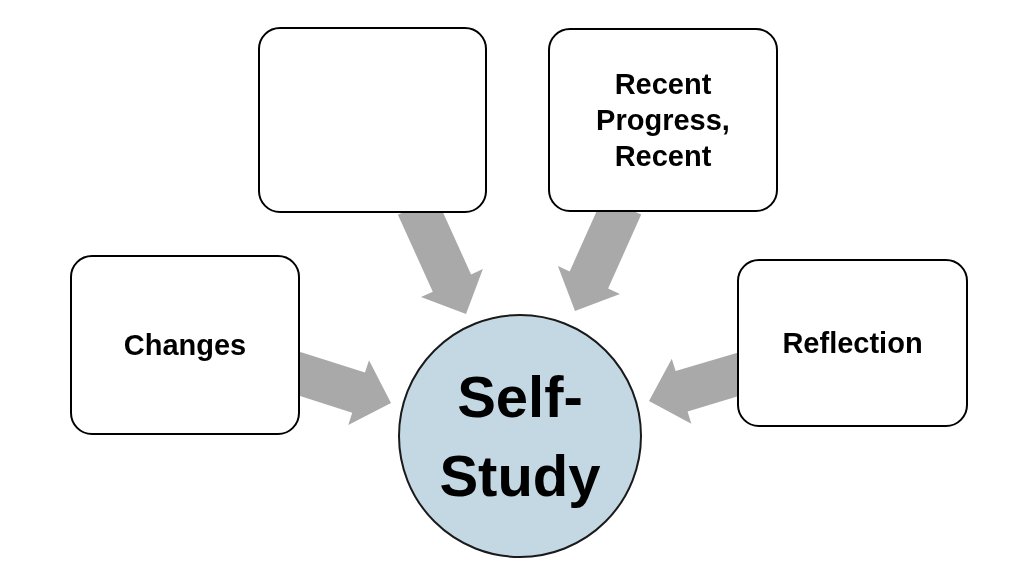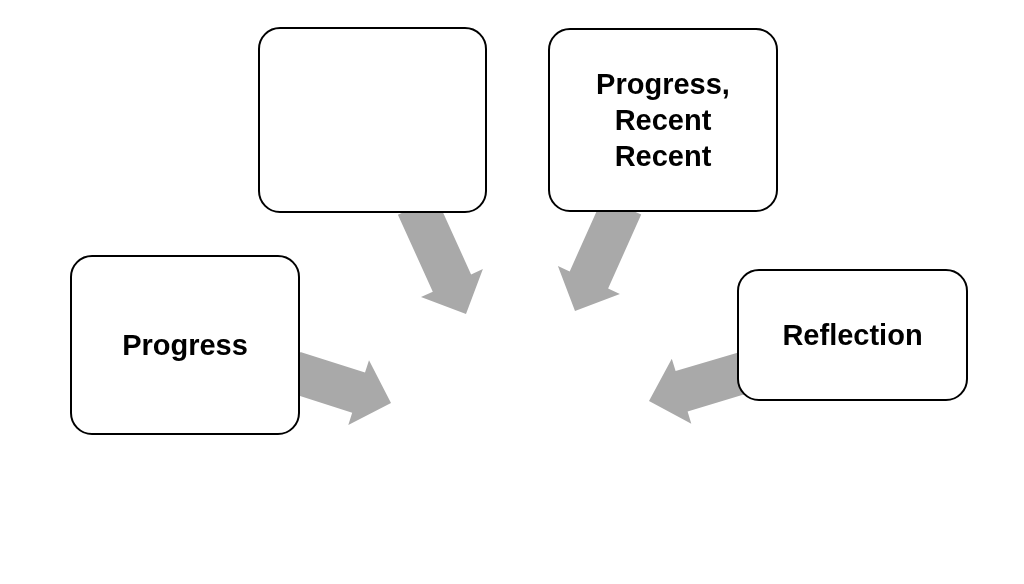--- a/index.html
+++ b/index.html
@@ -61,53 +61,59 @@
     text-align: center;
   }
   .node-circle .label {
     font-size: 58px;
     font-weight: 600;
     line-height: 79px;
   }
   #box-existing   { left: 258px; top: 27px;  width: 229px; height: 186px; }
   #box-recent     { left: 548px; top: 28px;  width: 230px; height: 184px; }
   #box-dialogue   { left: 70px;  top: 255px; width: 230px; height: 180px; }
-  #box-reflection { left: 737px; top: 269px; width: 231px; height: 132px; }
+  #box-reflection { left: 737px; top: 259px; width: 231px; height: 168px; }
 </style>
 </head>
 <body>
 
 <div class="canvas">
 
   <svg class="arrows-layer" width="1024" height="584" viewBox="0 0 1024 584">
     <polygon points="397.9,214.7 432.8,291.7 421.0,297.1 466.0,314.0 482.9,269.0 471.1,274.4 436.1,197.3"></polygon>
     <polygon points="602.8,197.4 569.7,271.4 557.9,266.1 575.0,311.0 619.9,293.9 608.1,288.5 641.2,214.6"></polygon>
     <polygon points="287.6,392.0 352.2,412.7 348.3,425.0 391.0,403.0 369.0,360.3 365.0,372.6 300.4,352.0"></polygon>
     <polygon points="740.0,351.9 675.6,371.1 671.8,358.7 649.0,401.0 691.3,423.8 687.6,411.4 752.0,392.1"></polygon>
   </svg>
 
   <div class="node-box" id="box-existing">
     <div class="label">
     </div>
   </div>
 
   <div class="node-box" id="box-recent">
     <div class="label">
+      <span>Recent</span>
       <span>Progress,</span>
-      <span>Recent</span>
       <span>Recent</span>
     </div>
   </div>
 
   <div class="node-box" id="box-dialogue">
     <div class="label">
-      <span>Progress</span>
+      <span>Changes</span>
     </div>
   </div>
 
   <div class="node-box" id="box-reflection">
     <div class="label">
       <span>Reflection</span>
     </div>
   </div>
 
+  <div class="node-circle">
+    <div class="label">
+      <span>Self-</span>
+      <span>Study</span>
+    </div>
+  </div>
 
 </div>
 
 </body></html>

